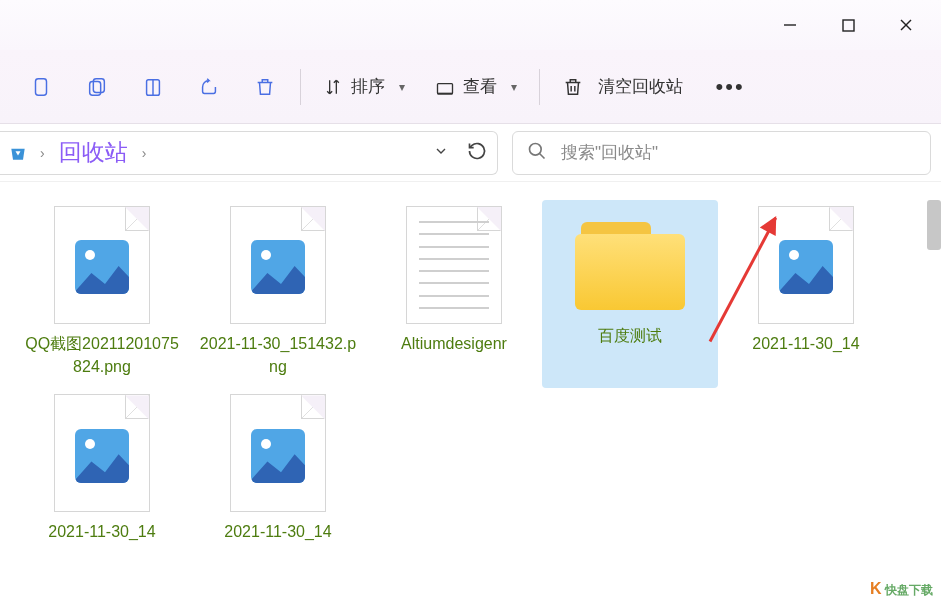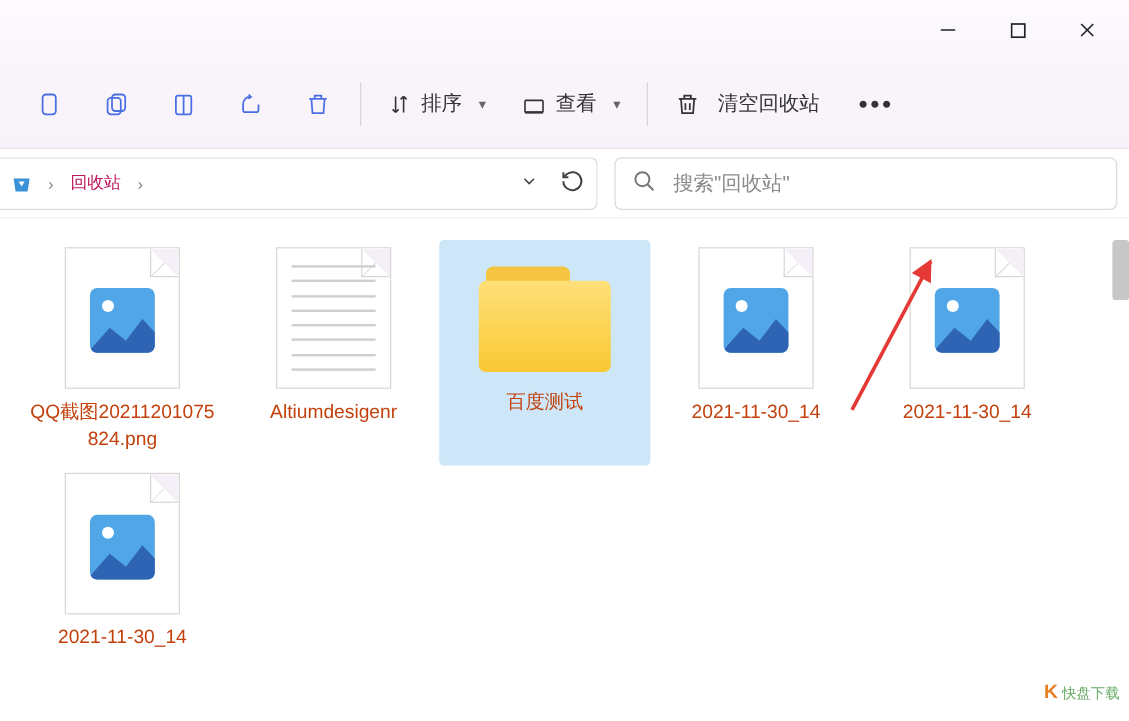--- a/index.html
+++ b/index.html
@@ -82,21 +82,21 @@
     border-radius: 0 6px 6px 0;
     display: flex;
     align-items: center;
     padding: 0 10px 0 6px;
     gap: 8px;
     background:#fff;
   }
   .addrbar .rb-mini {
     width: 24px; height:24px; display:flex; align-items:center; justify-content:center;
   }
-  .addrbar .crumb { font-size: 14px; color:#be185d; padding: 0 4px; }
+  .addrbar .crumb { font-size: 23px; color:#8b5cf6; padding: 0 4px; }
   .addrbar .sep { color:#888; font-size:14px; padding:0 2px;}
   .addr-right { margin-left:auto; display:flex; align-items:center; gap:18px; }
   .addr-right svg { color:#444; }
   .searchbar {
     flex: 1;
     height: 44px;
     border: 1px solid #dadada;
     border-radius: 6px;
     display: flex;
     align-items: center;
@@ -174,21 +174,21 @@
   .folder .back {
     position:absolute; left:6px; top:4px; width:70px; height:24px;
     background:#f5c542; border-radius:6px 6px 0 0;
   }
   .folder .front {
     position:absolute; left:0; top:16px; right:0; bottom:0;
     background: linear-gradient(to bottom, #ffe079, #f9c833);
     border-radius:6px;
   }
   .label {
-    font-size:16px; line-height:1.45; color:#c2410c;
+    font-size:16px; line-height:1.45; color:#4d7c0f;
     word-break: break-all;
     padding: 0 4px;
   }
   .scrollbar-mark {
     position:absolute; right:0; top:200px; width:14px; height:50px;
     background:#c7c7c7; border-radius:3px;
   }
   .arrow {
     position:absolute;
     width:140px; height:3px; background:#e53935;
@@ -196,22 +196,22 @@
     left: 710px; top: 340px;
     transform: rotate(-62deg);
   }
   .arrow::after{
     content:""; position:absolute; right:-2px; top:-8px;
     border-left:18px solid #e53935;
     border-top:9px solid transparent;
     border-bottom:9px solid transparent;
   }
   .watermark {
-    position:absolute; right:4px; bottom:12px;
-    font-size:12px; color:#6a6; font-weight:normal;
+    position:absolute; right:4px; bottom:0;
+    font-size:12px; color:#6a6; font-weight:bold;
     background: linear-gradient(#fff8, #fff0);
     padding:2px 4px;
   }
   .watermark b { color:#e67e22; font-size:16px; }
 </style>
 </head>
 <body>
 
 <div class="titlebar">
   <div class="win-btn">
@@ -329,20 +329,29 @@
           <div class="fold"></div>
           <div class="img-glyph"></div>
         </div>
       </div>
       <div class="label">QQ截图20211201075824.png</div>
     </div>
     <div class="item">
       <div class="thumb">
         <div class="page">
           <div class="fold"></div>
+          <div class="img-glyph"></div>
+        </div>
+      </div>
+      <div class="label">2021-11-30_151432.png</div>
+    </div>
+    <div class="item">
+      <div class="thumb">
+        <div class="page">
+          <div class="fold"></div>
           <div class="txt-lines">
             <div></div>
             <div></div>
             <div></div>
             <div></div>
             <div></div>
             <div></div>
             <div></div>
             <div></div>
           </div>

